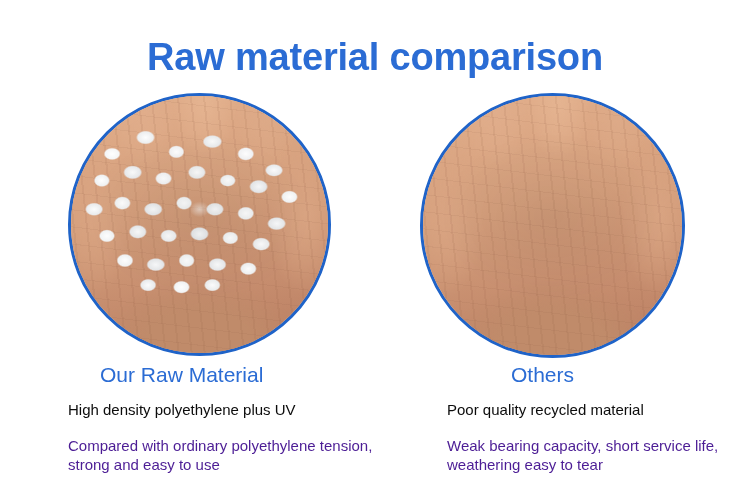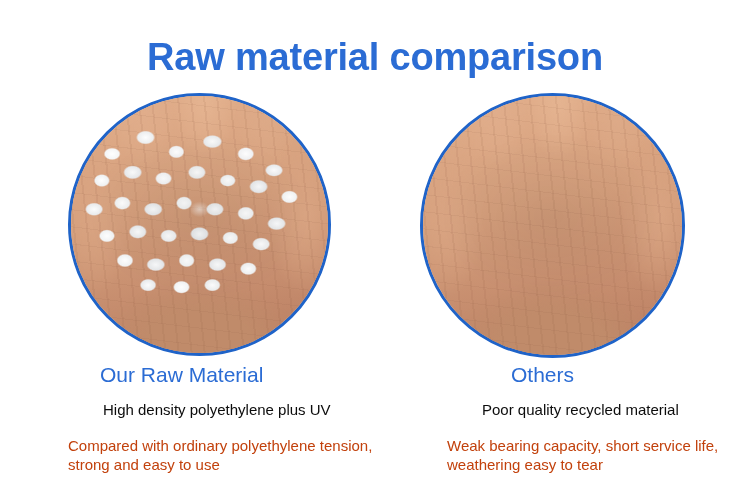--- a/index.html
+++ b/index.html
@@ -189,27 +189,26 @@
     margin-bottom: 12px;
   }
   .caption-heading.center-left  { padding-left: 36px; }
   .caption-heading.center-right { padding-left: 68px; }
 
   .caption-line {
     font-size: 15px;
     color: #0c0c0c;
     line-height: 19px;
     padding-left: 4px;
-    margin-left: 35px;
   }
   .caption-spacer { height: 17px; }
 
   .caption-para {
     font-size: 15px;
-    color: #c2410c;
+    color: #4c1d95;
     line-height: 19px;
     padding-left: 4px;
     width: 320px;
   }
 </style>
 </head>
 <body>
 
 <div class="page">
 

